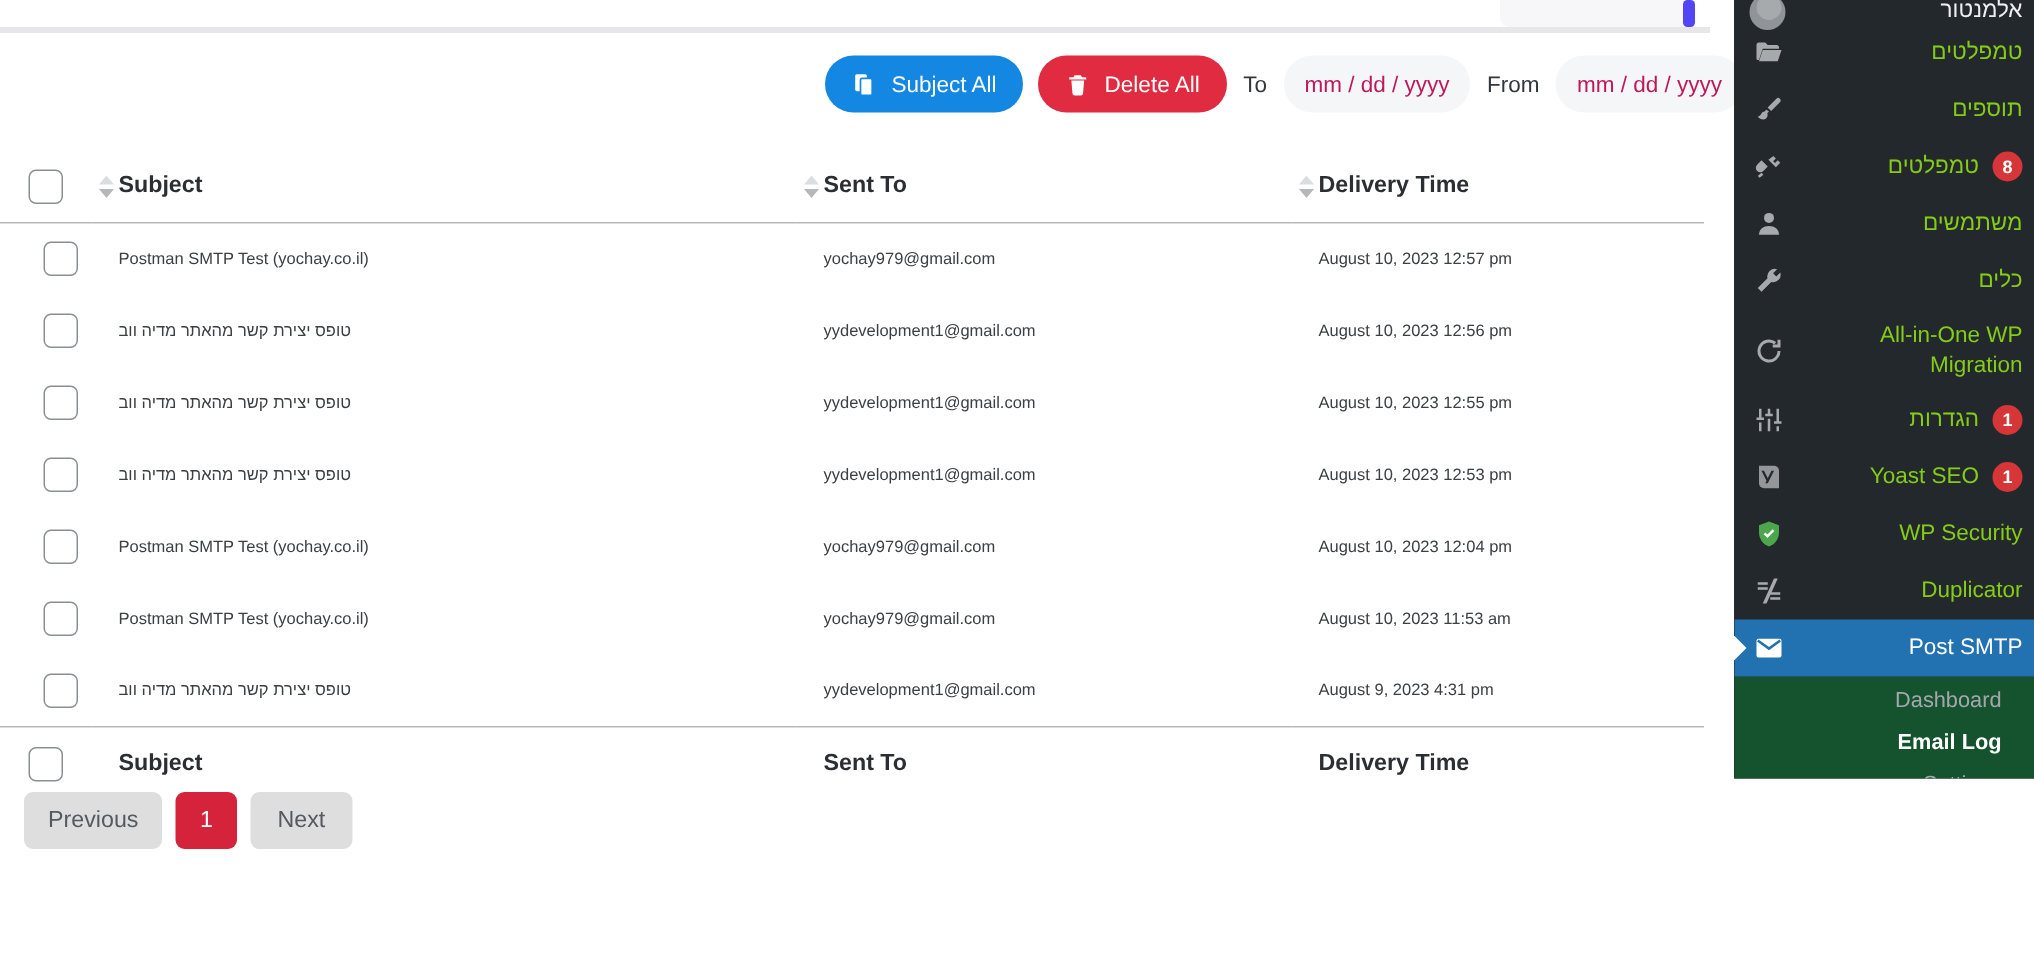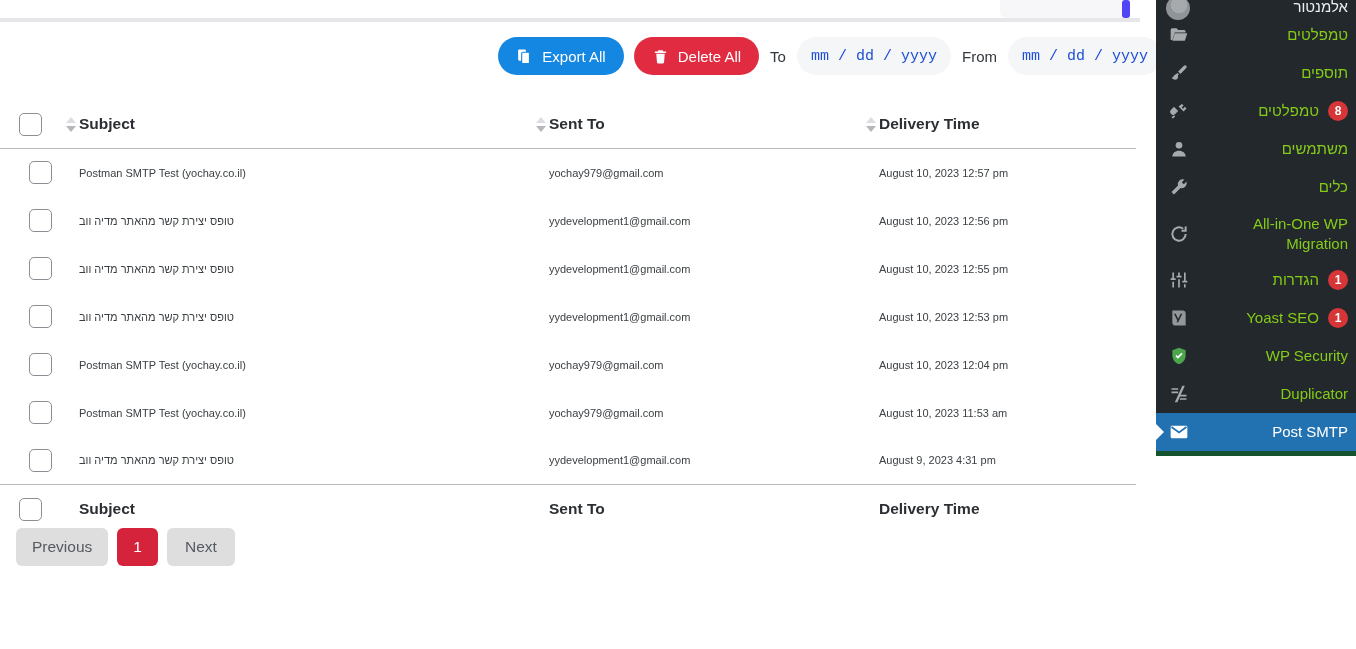--- a/index.html
+++ b/index.html
@@ -67,23 +67,23 @@
   .date-field {
     height: 38px;
     min-width: 118px;
     padding: 0 14px;
     display: flex;
     align-items: center;
     justify-content: center;
     background: #f5f6f8;
     border: none;
     border-radius: 19px;
-    color: #1d4ed8;
+    color: #be185d;
     font-size: 15px;
-    font-family: Liberation Mono, monospace;
+    font-family: Liberation Sans, sans-serif;
     direction: ltr;
     white-space: nowrap;
     outline: none;
   }
   .date-field.first { margin-right: -26px; }
   .field-label {
     font-size: 15px;
     color: #32373c;
     padding: 0 11px;
     white-space: nowrap;
@@ -244,21 +244,21 @@
   .pbtn.num {
     min-width: 40px;
     background: #d6233c;
     color: #ffffff;
   }
 
   
   .sidebar {
     position: absolute;
     right: 0; top: 0;
-    width: 200px; height: 456px;
+    width: 200px; height: 519px;
     background: #23282d;
     overflow: hidden;
     direction: rtl;
   }
   .menu-item {
     position: relative;
     display: flex;
     flex-direction: row;
     align-items: center;
     justify-content: flex-start;
@@ -368,21 +368,21 @@
           <span>Delete All</span>
         </button>
 
         <button class="btn btn-export">
           <span class="bicon">
             <svg width="17" height="17" viewBox="0 0 24 24" aria-hidden="true">
               <rect x="3" y="2" width="11" height="16" rx="1.6" fill="#ffffff"></rect>
               <rect x="8" y="6" width="11" height="16" rx="1.6" fill="#ffffff" stroke="#1487e2" stroke-width="1.6"></rect>
             </svg>
           </span>
-          <span>Export All</span>
+          <span>Subject All</span>
         </button>
       </div>
     </div>
 
     <div class="table-wrap">
       <table class="log">
         <colgroup>
           <col class="c-dt">
             <col class="c-to">
             <col class="c-sub">

